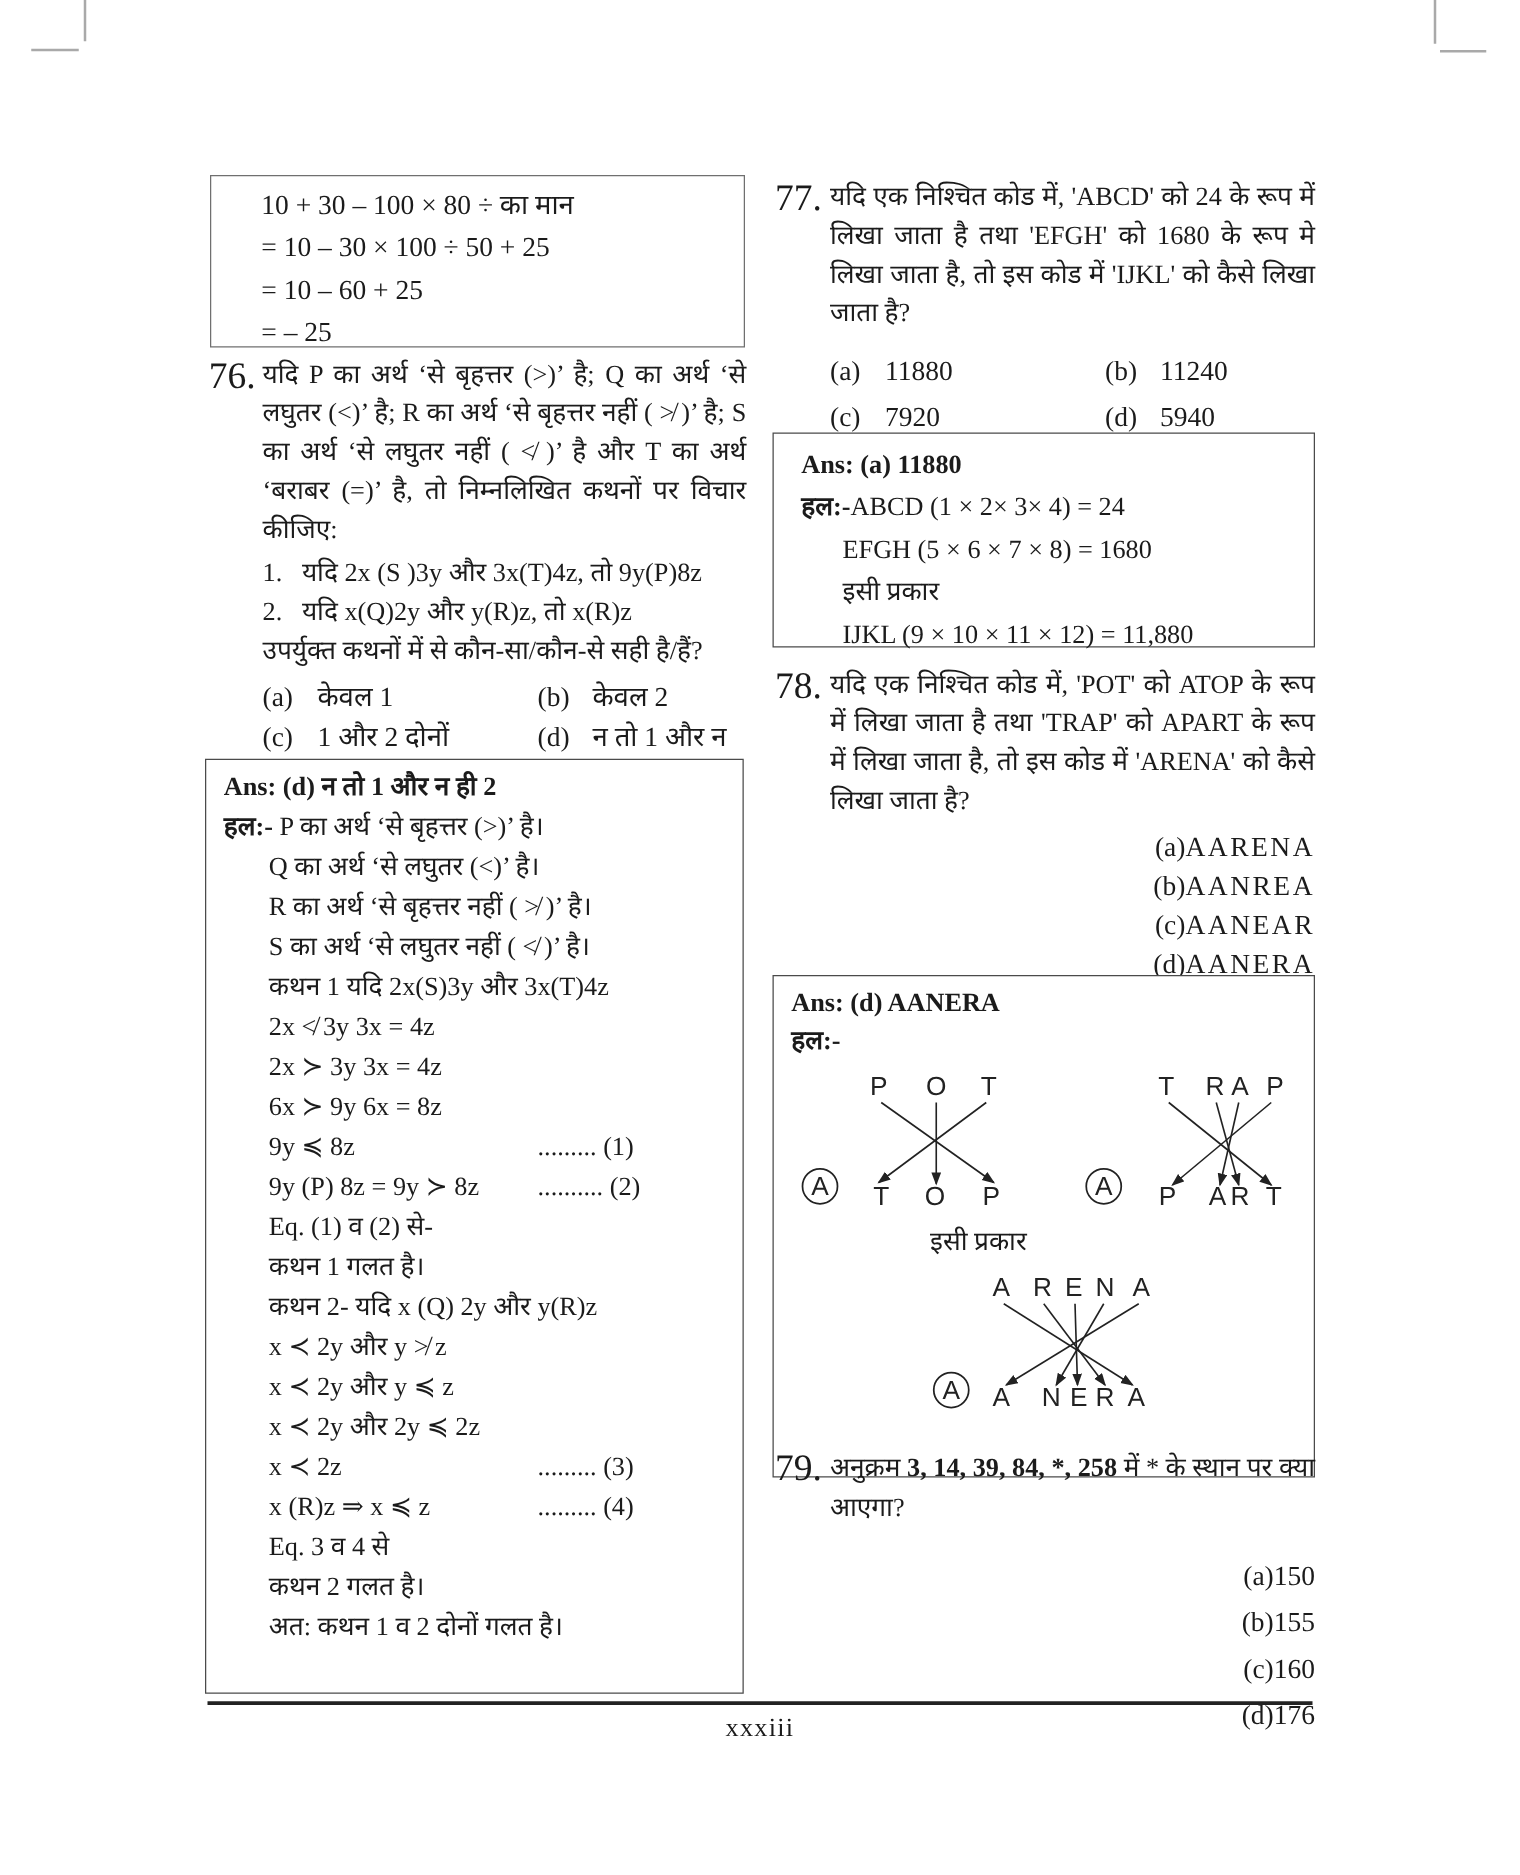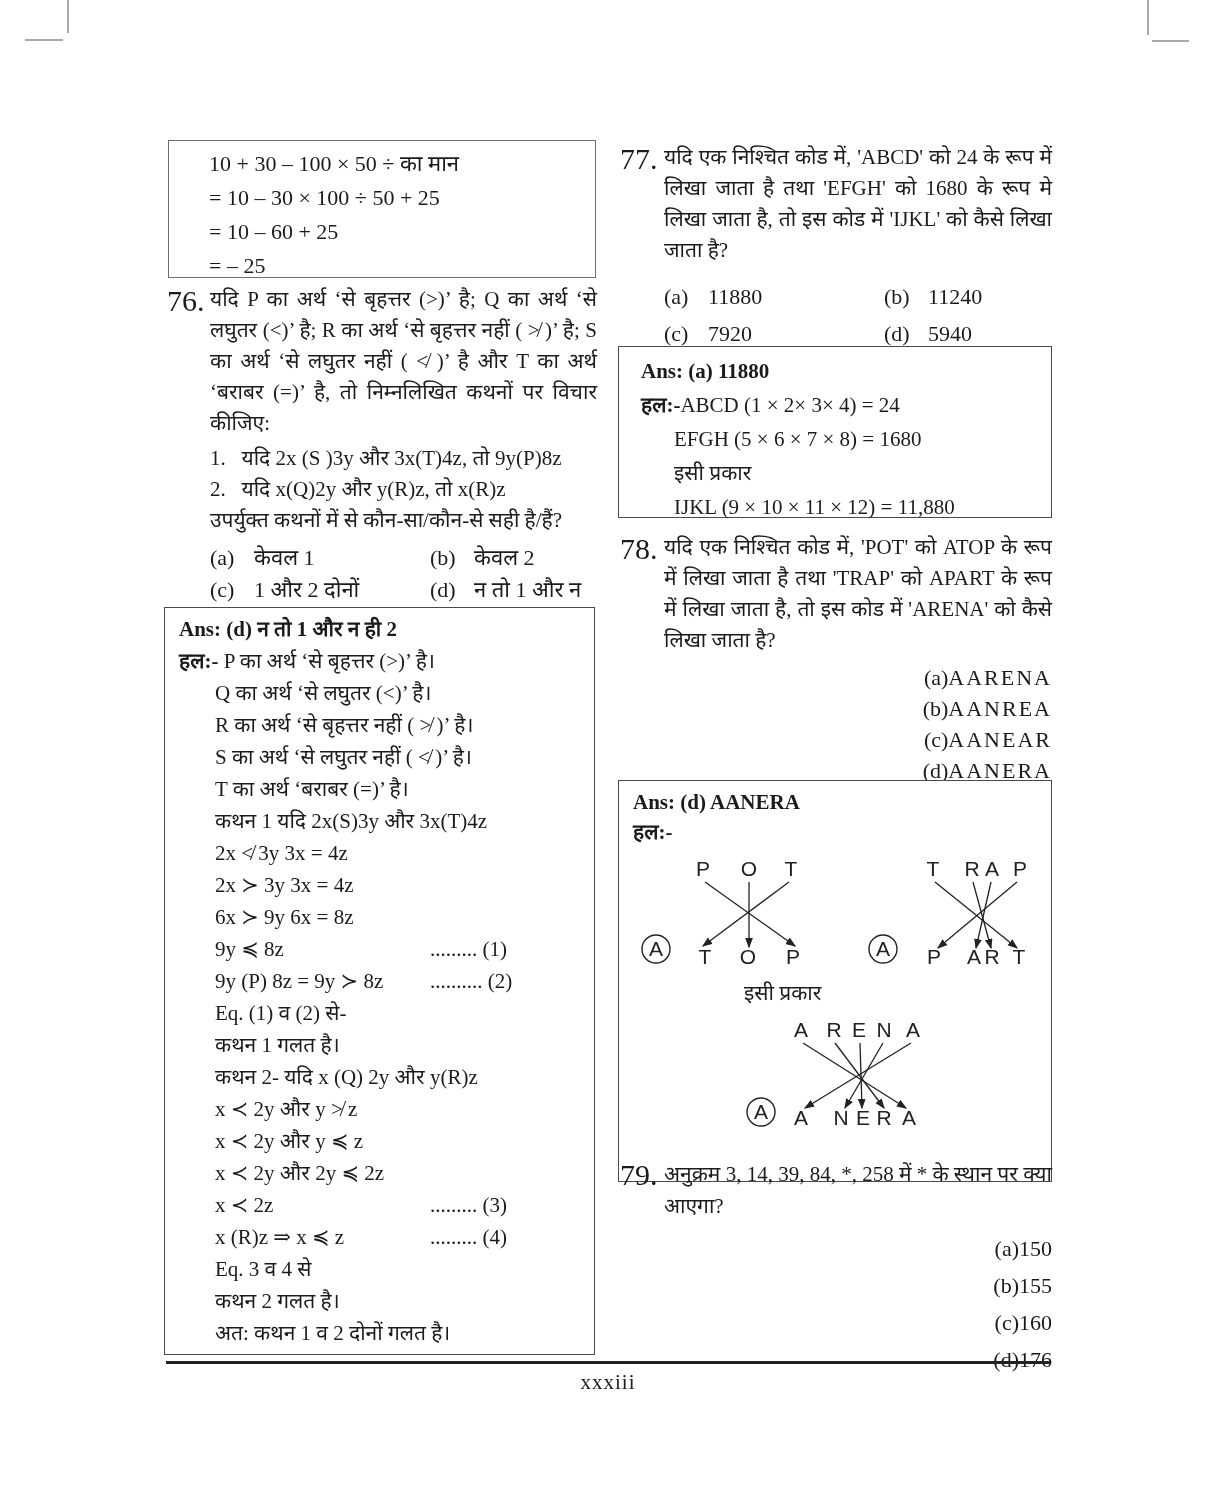--- a/index.html
+++ b/index.html
@@ -9,21 +9,21 @@
   .crop{position:absolute;background:#a9a9a9;}
   
   .rulebox{position:absolute;border:1.5px solid #6f6f6f;box-sizing:border-box;background:#fff;}
   .ansbox{position:absolute;border:1.5px solid #4a4a4a;box-sizing:border-box;background:#fff;}
   
   .t22{font-size:21px;line-height:31px;}
   .t21{font-size:21px;line-height:32px;}
   .qpara{text-align:justify;}
   .qnum{position:absolute;left:2px;top:0;font-size:30px;}
   .ind45{padding-left:45px;}
-  .bold{font-weight:normal;}
+  .bold{font-weight:bold;}
   .mathline{font-size:22px;line-height:34px;}
   .ans-title{font-weight:bold;font-size:21px;line-height:32px;}
   .hal{font-weight:bold;}
   .ans-line{position:relative;margin-left:36px;font-size:21px;line-height:32px;white-space:nowrap;}
   .ans-line .ref{position:absolute;left:215px;top:0;}
   .optgrid{display:grid;grid-template-columns:220px 1fr;font-size:22px;line-height:32px;}
   .opt .lab{display:inline-block;min-width:44px;}
   .optstack{font-size:22px;text-align:right;}
   .optstack .row{line-height:31px;}
   .optstack .lab{display:inline-block;min-width:48px;}
@@ -39,21 +39,21 @@
 <body>
 
 <div class="page">
 
   <div class="crop" style="left:67px;top:0;width:2px;height:33px"></div>
   <div class="crop" style="left:25px;top:39px;width:38px;height:2px"></div>
   <div class="crop" style="left:1147px;top:0;width:2px;height:35px"></div>
   <div class="crop" style="left:1152px;top:40px;width:37px;height:2px"></div>
 
   <div class="rulebox" style="left:168px;top:140px;width:428px;height:138px;padding:6px 0 0 40px">
-    <div class="mathline">10 + 30 – 100 × 50 ÷ का मान</div>
+    <div class="mathline">10 + 30 – 100 × 80 ÷ का मान</div>
     <div class="mathline">= 10 – 30 × 100 ÷ 50 + 25</div>
     <div class="mathline">= 10 – 60 + 25</div>
     <div class="mathline">= – 25</div>
   </div>
 
   <div class="abs" style="left:165px;top:284px;width:432px">
     <div class="qnum">76.</div>
     <div class="t22 qpara ind45">यदि P का अर्थ ‘से बृहत्तर (&gt;)’ है; Q का अर्थ ‘से लघुतर (&lt;)’ है; R का अर्थ ‘से बृहत्तर नहीं ( ≯ )’ है; S का अर्थ ‘से लघुतर नहीं ( ≮ )’ है और T का अर्थ ‘बराबर (=)’ है, तो निम्नलिखित कथनों पर विचार कीजिए:</div>
     <div class="t22 ind45" style="margin-top:4px">1.&nbsp;&nbsp;&nbsp;यदि 2x (S )3y और 3x(T)4z, तो 9y(P)8z</div>
     <div class="t22 ind45">2.&nbsp;&nbsp;&nbsp;यदि x(Q)2y और y(R)z, तो x(R)z</div>
@@ -65,21 +65,20 @@
       <div class="opt"><span class="lab">(d)</span><span>न तो 1 और न ही 2</span></div>
     </div>
   </div>
 
   <div class="ansbox" style="left:164px;top:607px;width:431px;height:748px;padding:5px 10px 0 14px">
     <div class="ans-title">Ans: (d) न तो 1 और न ही 2</div>
     <div class="t21"><span class="hal">हल:-</span> <span>P का अर्थ ‘से बृहत्तर (&gt;)’ है।</span></div>
     <div class="ans-line">Q का अर्थ ‘से लघुतर (&lt;)’ है।</div>
     <div class="ans-line">R का अर्थ ‘से बृहत्तर नहीं ( ≯ )’ है।</div>
     <div class="ans-line">S का अर्थ ‘से लघुतर नहीं ( ≮ )’ है।</div>
-    <div class="ans-line">T का अर्थ ‘बराबर (=)’ है।</div>
     <div class="ans-line">कथन 1 यदि 2x(S)3y और 3x(T)4z</div>
     <div class="ans-line">2x ≮ 3y 3x = 4z</div>
     <div class="ans-line">2x ≻ 3y 3x = 4z</div>
     <div class="ans-line">6x ≻ 9y 6x = 8z</div>
     <div class="ans-line"><span>9y ≼ 8z</span><span class="ref">......... (1)</span></div>
     <div class="ans-line"><span>9y (P) 8z = 9y ≻ 8z</span><span class="ref">.......... (2)</span></div>
     <div class="ans-line">Eq. (1) व (2) से-</div>
     <div class="ans-line">कथन 1 गलत है।</div>
     <div class="ans-line">कथन 2- यदि x (Q) 2y और y(R)z</div>
     <div class="ans-line">x ≺ 2y और y ≯ z</div>
@@ -181,21 +180,21 @@
       <text x="100" y="116" text-anchor="middle">N</text>
       <text x="122" y="116" text-anchor="middle">E</text>
       <text x="143" y="116" text-anchor="middle">R</text>
       <text x="168" y="116" text-anchor="middle">A</text>
     </svg>
   </div>
 
   <div class="abs" style="left:618px;top:1158px;width:434px">
     <div class="qnum">79.</div>
     <div class="t22 qpara" style="padding-left:46px;line-height:32px"><span>अनुक्रम </span><span class="bold">3, 14, 39, 84, *, 258</span><span> में * के स्थान पर क्या आएगा?</span></div>
-    <div class="optstack ostack37" style="margin-top:8px;padding-left:46px">
+    <div class="optstack ostack37" style="margin-top:20px;padding-left:46px">
       <div class="row"><span class="lab">(a)</span><span>150</span></div>
       <div class="row"><span class="lab">(b)</span><span>155</span></div>
       <div class="row"><span class="lab">(c)</span><span>160</span></div>
       <div class="row"><span class="lab">(d)</span><span>176</span></div>
     </div>
   </div>
 
   <div class="footer-rule" style="left:166px;top:1361px;width:884px;height:3px"></div>
   <div class="pagenum" style="top:1370px">xxxiii</div>
 

